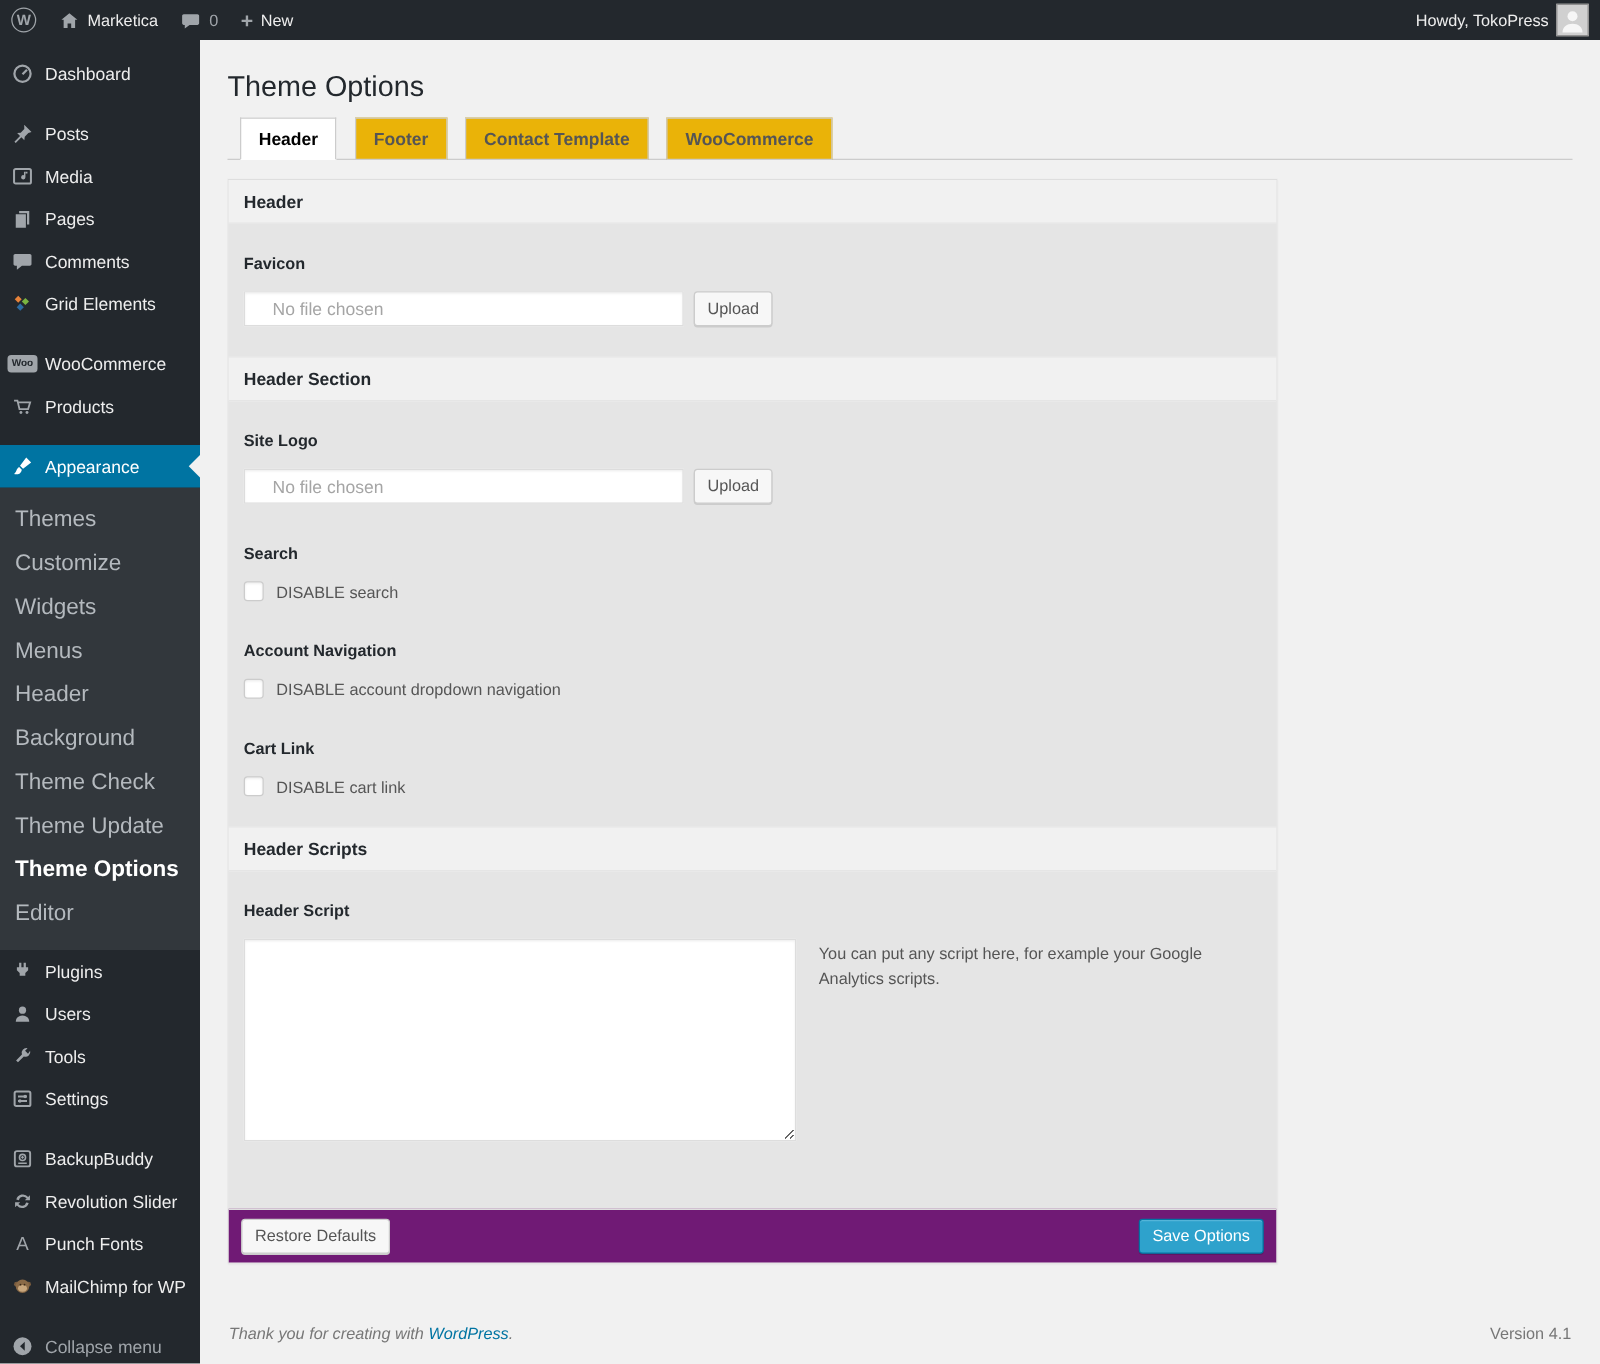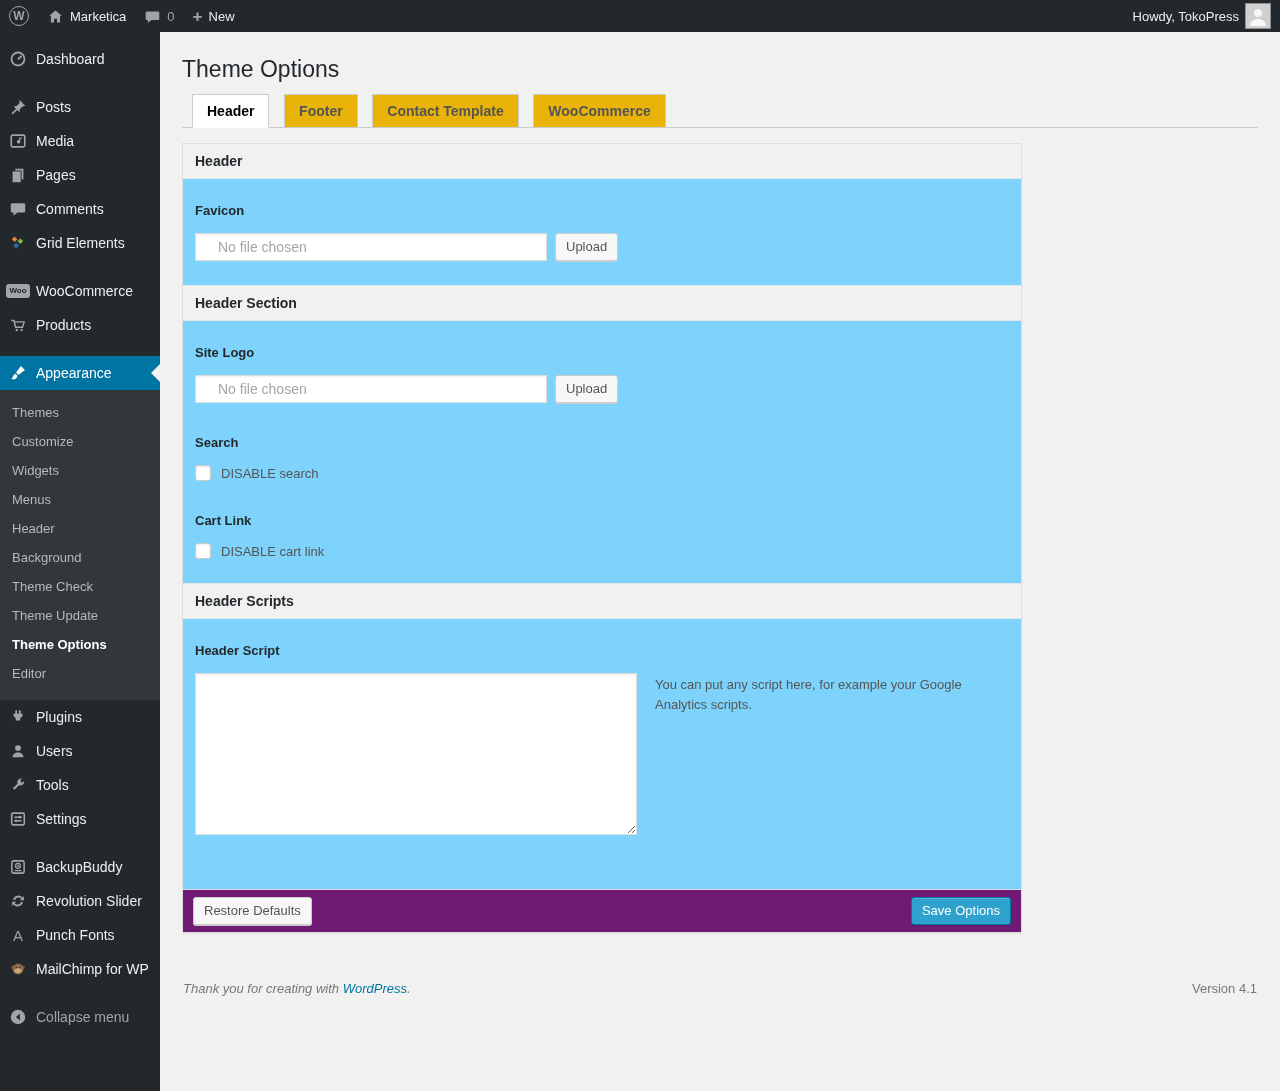--- a/index.html
+++ b/index.html
@@ -26,39 +26,39 @@
   .menu-item { position:relative; display:flex; align-items:center; height:34px; padding-left:8px;
                color:#eee; font-size:14px; cursor:pointer; }
   .mi-icon { width:20px; height:20px; margin-right:8px; color:#a0a5aa; display:flex; align-items:center; justify-content:center; flex:none; }
   .mi-icon svg { display:block; }
   .menu-sep { height:14px; }
   .menu-item.active { background:#0074a2; color:#fff; }
   .menu-item.active .mi-icon { color:#fff; }
   .menu-item.active::after { content:""; position:absolute; right:0; top:50%; margin-top:-9px;
                border:9px solid transparent; border-right-color:#f1f1f1; }
   .submenu { background:#32373c; padding:8px 0 12px; }
-  .submenu-item { padding:7px 4px 7px 12px; color:#b4b9be; font-size:13px; cursor:pointer; }
+  .submenu-item { padding:7px 4px 7px 12px; color:#b4b9be; font-size:18px; cursor:pointer; }
   .submenu-item.current { color:#fff; font-weight:bold; }
   .woo-badge { background:#a0a5aa; color:#23282d; font-size:8px; font-weight:bold;
                border-radius:3px; padding:3px 3px; line-height:1; }
   .punch-a { color:#a0a5aa; font-size:15px; }
 
   
   .content { margin-left:160px; padding:32px 22px 0; }
   .page-title { font-size:23px; font-weight:400; color:#23282d; padding:23px 0 0; line-height:29px; }
   .nav-tabs { margin-top:10px; border-bottom:1px solid #ccc; padding-left:10px; }
   .nav-tab { display:inline-block; margin:0 11px -1px 0; padding:8px 14px; border:1px solid #ccc;
              background:#eab308; color:#555; font-size:14px; font-weight:bold; cursor:pointer; }
   .nav-tab.active { background:#fff; color:#000; border-bottom:1px solid #fff; }
 
   .panel { width:840px; margin-top:15px; background:#fff; border:1px solid #dedede; box-shadow:0 1px 1px rgba(0,0,0,.04); }
   .section-header { background:#f1f1f1; border-bottom:1px solid #e5e5e5; padding:9px 12px;
                     font-size:14px; font-weight:bold; color:#23282d; }
   .section + .section .section-header { border-top:1px solid #e5e5e5; }
-  .section-body { padding:2px 12px 24px; background:#7dd3fc; }
+  .section-body { padding:2px 12px 24px; background:#e5e5e5; }
   .opt-group { padding-top:22px; }
   .opt-label { display:block; font-size:13px; font-weight:bold; color:#23282d; margin-bottom:15px; }
   .file-row { display:flex; align-items:center; gap:8px; }
   .file-input { width:352px; height:28px; border:1px solid #ddd; background:#fff; padding:0 22px;
                 font-size:14px; color:#32373c; box-shadow:inset 0 1px 2px rgba(0,0,0,.07);
                 font-family:"Liberation Sans", sans-serif; }
   .file-input::placeholder { color:#a5a5a5; opacity:1; }
   .button { display:inline-block; height:28px; line-height:26px; padding:0 10px; font-size:13px;
             border-radius:3px; border:1px solid #ccc; background:#f7f7f7; color:#555; cursor:pointer;
             box-shadow:0 1px 0 #ccc; font-family:"Liberation Sans", sans-serif; }
@@ -368,20 +368,27 @@
           </div>
 
           <div class="opt-group" style="padding-top:32px;">
             <span class="opt-label">Search</span>
             <label class="check-row">
               <input type="checkbox" style="">
               <span class="check-label">DISABLE search</span>
             </label>
           </div>
 
+          <div class="opt-group" style="padding-top:32px;">
+            <span class="opt-label">Account Navigation</span>
+            <label class="check-row">
+              <input type="checkbox" style="">
+              <span class="check-label">DISABLE account dropdown navigation</span>
+            </label>
+          </div>
 
           <div class="opt-group" style="padding-top:32px;">
             <span class="opt-label">Cart Link</span>
             <label class="check-row">
               <input type="checkbox" style="">
               <span class="check-label">DISABLE cart link</span>
             </label>
           </div>
         </div>
       </div>

